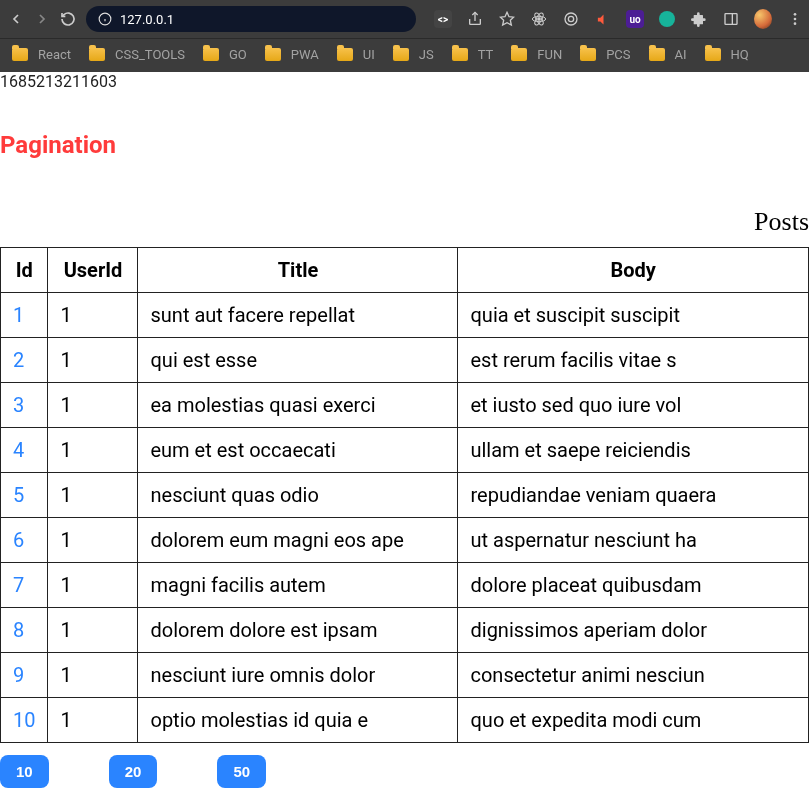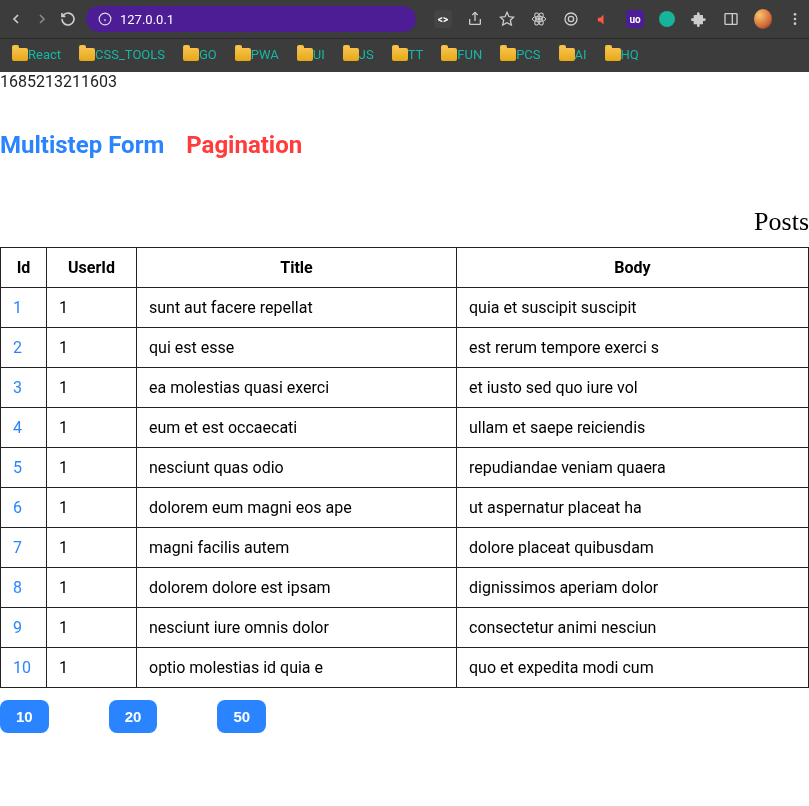--- a/index.html
+++ b/index.html
@@ -26,21 +26,21 @@
     width: 18px; height: 18px;
     display: flex; align-items: center; justify-content: center;
     color: #ccc;
     cursor: pointer;
   }
   .nav-icon.dim { color: #888; }
   .omnibox {
     flex: 0 0 auto;
     display: flex;
     align-items: center;
-    background: #4c1d95;
+    background: #0f172a;
     border-radius: 14px;
     padding: 4px 10px;
     gap: 6px;
     width: 330px;
     color: #ddd;
     font-size: 13px;
     overflow: hidden;
     white-space: nowrap;
   }
   .omnibox .url-dim { color: #8a8a8a; }
@@ -68,22 +68,22 @@
     background: radial-gradient(circle at 30% 30%, #f7c66b, #d46a3a 60%, #5c2d1a);
   }
   .bookmarks {
     display: flex;
     align-items: center;
     gap: 18px;
     padding: 8px 12px 10px 12px;
     border-top: 1px solid #2a2a2a;
   }
   .bm {
-    display: flex; align-items: center; gap: 0;
-    color: #14b8a6; font-size: 13px; cursor: pointer;
+    display: flex; align-items: center; gap: 10px;
+    color: #a3a3a3; font-size: 13px; cursor: pointer;
   }
   .folder-icon {
     width: 16px; height: 13px;
     background: linear-gradient(#f7c14b,#e6a817);
     border-radius: 2px;
     position: relative;
   }
   .folder-icon::before{
     content:""; position:absolute; top:-3px; left:0;
     width:7px; height:4px; background:#f7c14b; border-radius:2px 2px 0 0;
@@ -109,21 +109,21 @@
   .table-title {
     text-align: right;
     font-family: Georgia, 'Times New Roman', serif;
     font-size: 26px;
     font-weight: 400;
     margin-bottom: 10px;
   }
   table {
     width: 100%;
     border-collapse: collapse;
-    font-size: 16px;
+    font-size: 20px;
   }
   th, td {
     border: 1px solid #222;
     padding: 10px 12px;
     text-align: left;
   }
   th { font-weight: 700; text-align: center; }
   th:first-child, th:nth-child(2) { text-align: center; }
   td.idcell { color: #2a84ff; width: 46px; }
   td.uidcell { width: 90px; }
@@ -287,21 +287,20 @@
         <span class="folder-icon"></span>
         <span>HQ</span>
       </div>
   </div>
 </div>
 
 <div class="page">
   <div class="ts">1685213211603</div>
 
   <div class="navlinks">
-    <a class="link-blue">Multistep Form</a>
     <a class="link-red">Pagination</a>
   </div>
 
   <div class="table-title">Posts</div>
 
   <table>
     <thead>
       <tr>
         <th>Id</th>
         <th>UserId</th>
@@ -313,21 +312,21 @@
         <tr>
           <td class="idcell">1</td>
           <td class="uidcell">1</td>
           <td>sunt aut facere repellat</td>
           <td>quia et suscipit suscipit</td>
         </tr>
         <tr>
           <td class="idcell">2</td>
           <td class="uidcell">1</td>
           <td>qui est esse</td>
-          <td>est rerum tempore exerci s</td>
+          <td>est rerum facilis vitae s</td>
         </tr>
         <tr>
           <td class="idcell">3</td>
           <td class="uidcell">1</td>
           <td>ea molestias quasi exerci</td>
           <td>et iusto sed quo iure vol</td>
         </tr>
         <tr>
           <td class="idcell">4</td>
           <td class="uidcell">1</td>
@@ -337,21 +336,21 @@
         <tr>
           <td class="idcell">5</td>
           <td class="uidcell">1</td>
           <td>nesciunt quas odio</td>
           <td>repudiandae veniam quaera</td>
         </tr>
         <tr>
           <td class="idcell">6</td>
           <td class="uidcell">1</td>
           <td>dolorem eum magni eos ape</td>
-          <td>ut aspernatur placeat ha</td>
+          <td>ut aspernatur nesciunt ha</td>
         </tr>
         <tr>
           <td class="idcell">7</td>
           <td class="uidcell">1</td>
           <td>magni facilis autem</td>
           <td>dolore placeat quibusdam</td>
         </tr>
         <tr>
           <td class="idcell">8</td>
           <td class="uidcell">1</td>

